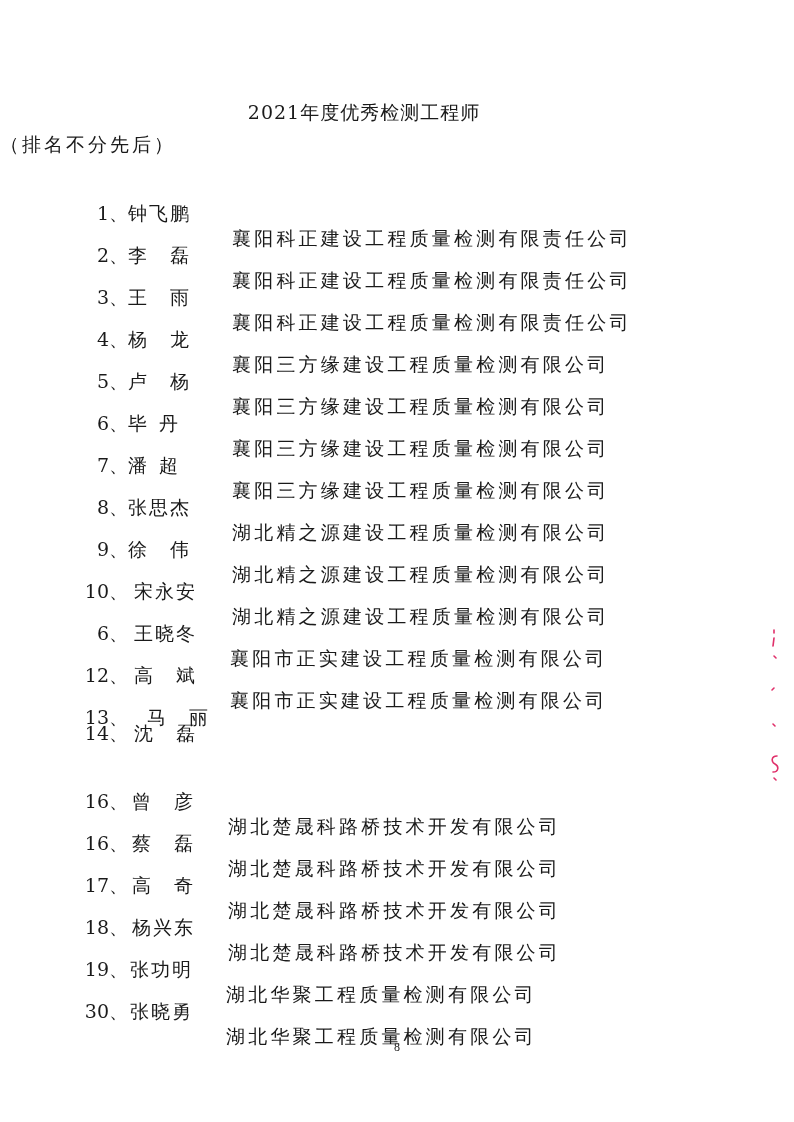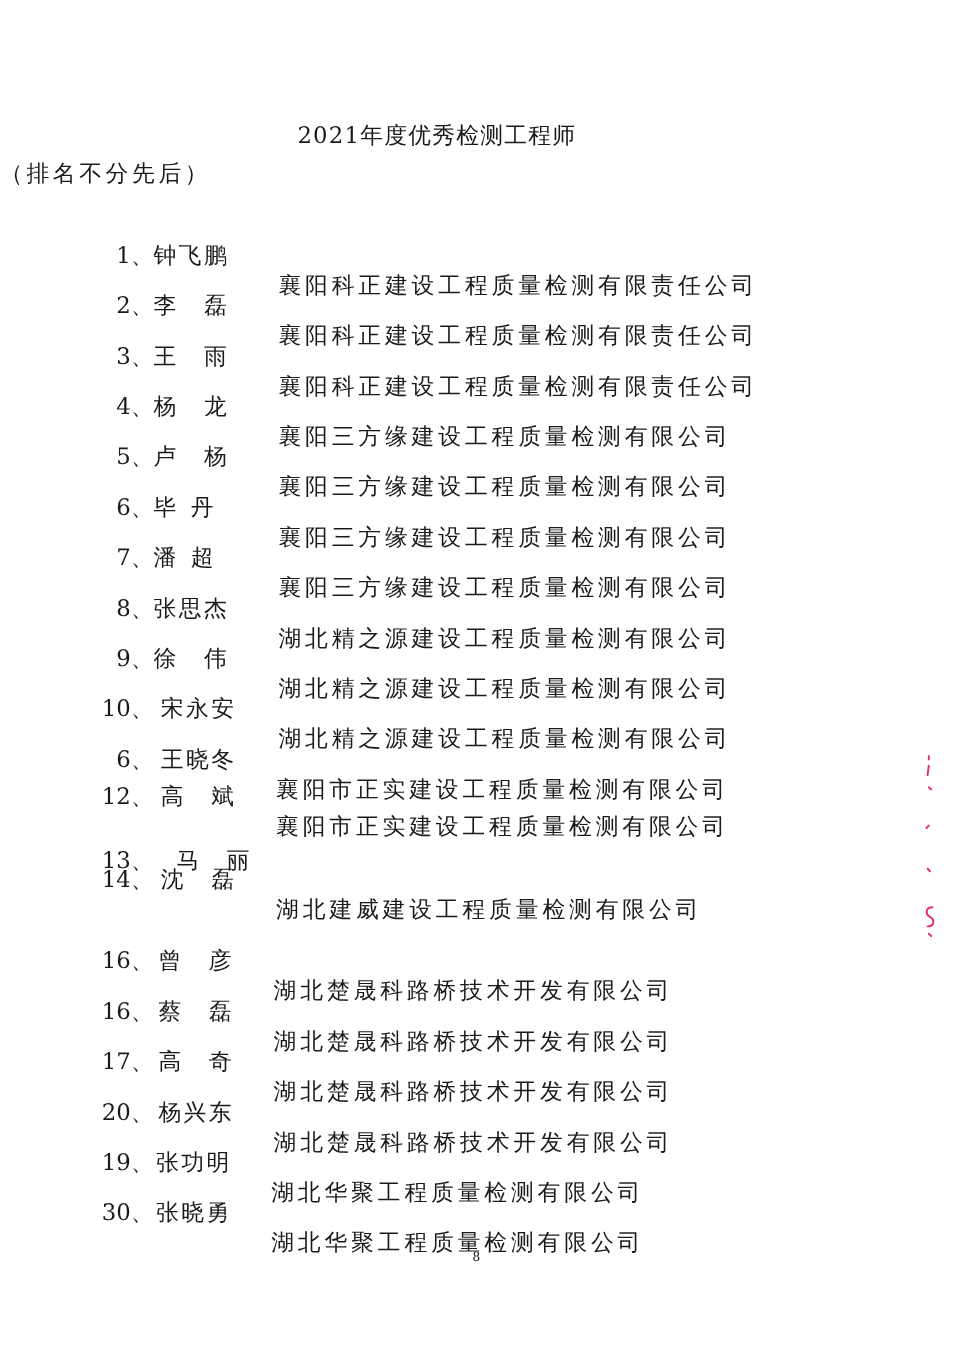--- a/index.html
+++ b/index.html
@@ -92,51 +92,50 @@
     <div class="row" style="top:378px">
       <span class="idx">10、</span>
       <span class="name" style="left:134px">宋永安</span>
       <span class="company">湖北精之源建设工程质量检测有限公司</span>
     </div>
     <div class="row" style="top:420px">
       <span class="idx">6、</span>
       <span class="name" style="left:134px">王晓冬</span>
       <span class="company" style="left:230px">襄阳市正实建设工程质量检测有限公司</span>
     </div>
-    <div class="row" style="top:451px">
+    <div class="row" style="top:462px">
       <span class="idx">12、</span>
       <span class="name" style="left:134px">高　斌</span>
       <span class="company" style="left:230px">襄阳市正实建设工程质量检测有限公司</span>
     </div>
     <div class="row" style="top:504px">
       <span class="idx">13、</span>
       <span class="name" style="left:147px">马　丽</span>
     </div>
     <div class="row" style="top:520px">
       <span class="idx">14、</span>
       <span class="name" style="left:134px">沈　磊</span>
-      <span class="company" style="left:230px">湖北建威建设工程质量检测有限公司</span>
     </div>
     <div class="row" style="top:588px">
       <span class="idx">16、</span>
       <span class="name" style="left:132px">曾　彦</span>
       <span class="company" style="left:228px">湖北楚晟科路桥技术开发有限公司</span>
     </div>
     <div class="row" style="top:630px">
       <span class="idx">16、</span>
       <span class="name" style="left:132px">蔡　磊</span>
       <span class="company" style="left:228px">湖北楚晟科路桥技术开发有限公司</span>
     </div>
     <div class="row" style="top:672px">
       <span class="idx">17、</span>
       <span class="name" style="left:132px">高　奇</span>
       <span class="company" style="left:228px">湖北楚晟科路桥技术开发有限公司</span>
     </div>
     <div class="row" style="top:714px">
-      <span class="idx">20、</span>
+      <span class="idx">18、</span>
       <span class="name" style="left:132px">杨兴东</span>
       <span class="company" style="left:228px">湖北楚晟科路桥技术开发有限公司</span>
     </div>
     <div class="row" style="top:756px">
       <span class="idx">19、</span>
       <span class="name" style="left:130px">张功明</span>
       <span class="company" style="left:226px">湖北华聚工程质量检测有限公司</span>
     </div>
     <div class="row" style="top:798px">
       <span class="idx">30、</span>

